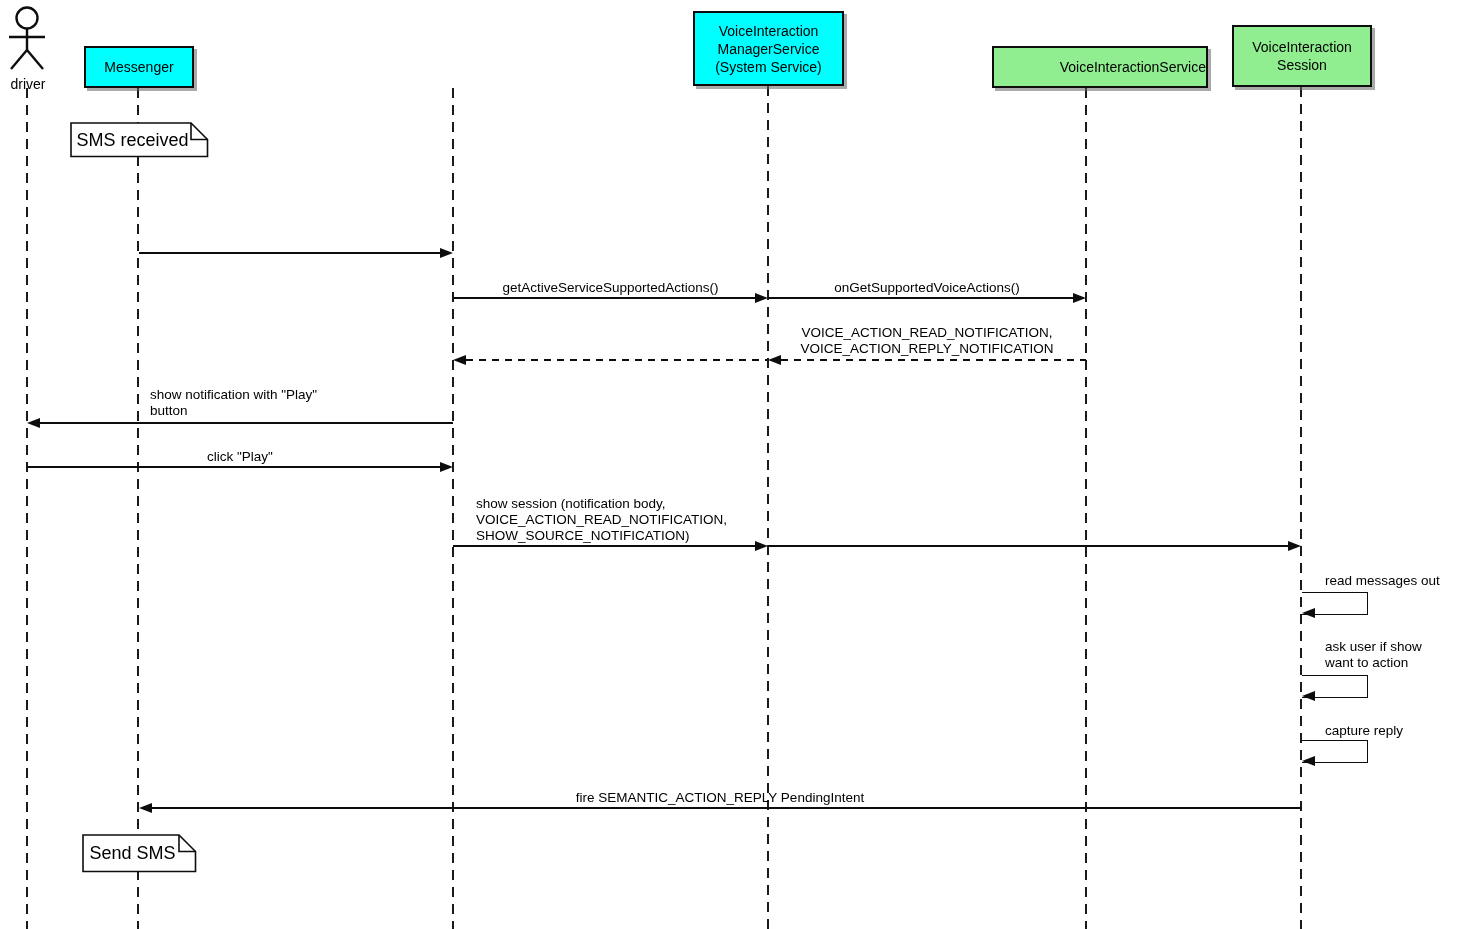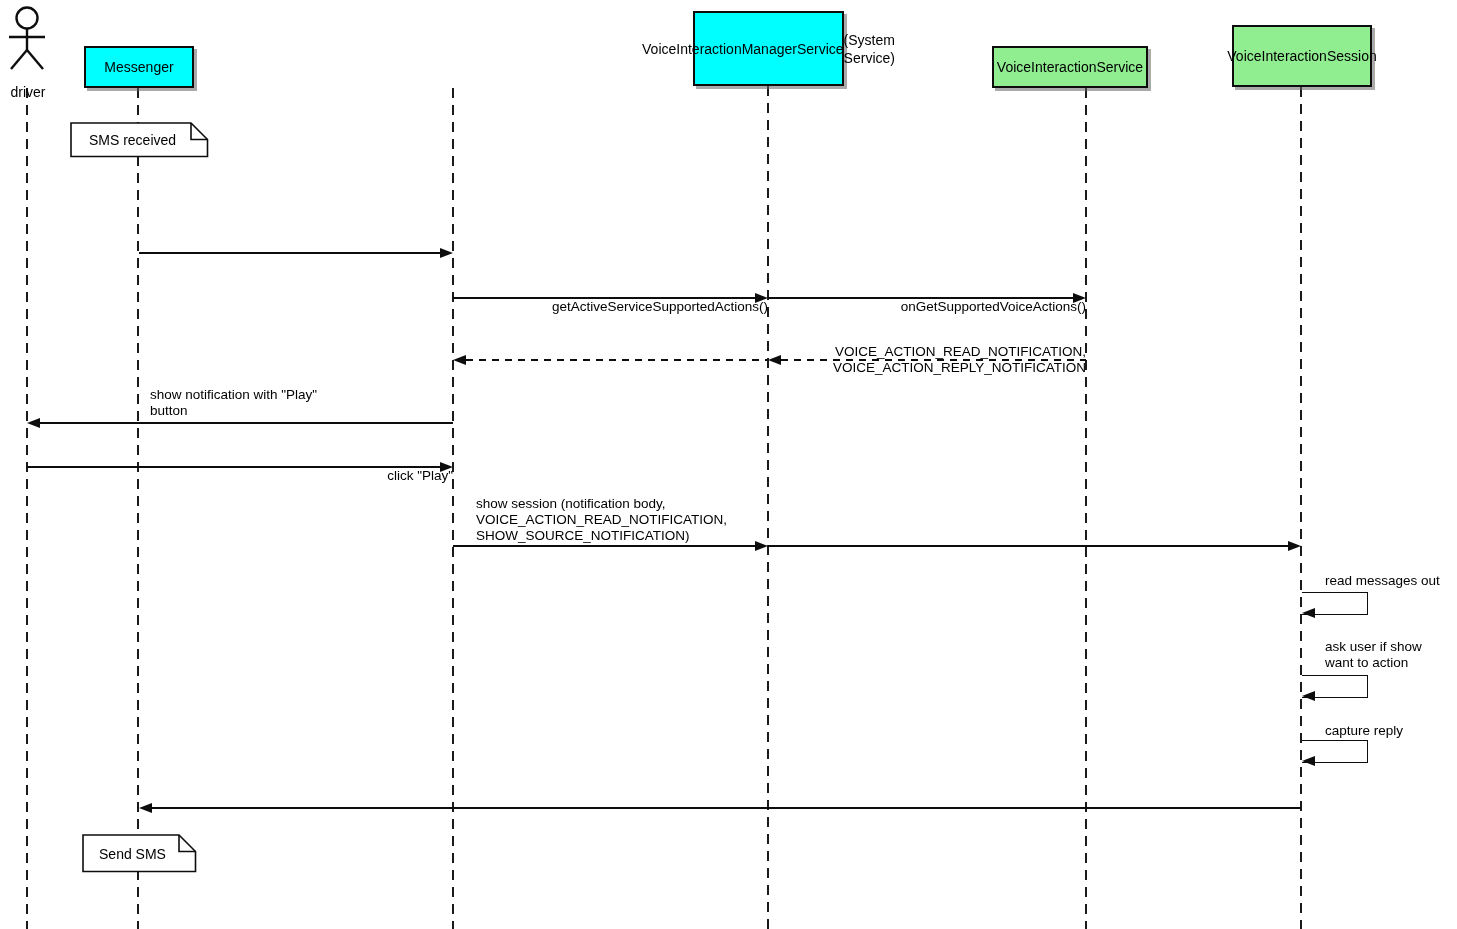--- a/index.html
+++ b/index.html
@@ -6,41 +6,41 @@
   .diagram{
     position:relative;width:1457px;height:929px;background:#fff;overflow:hidden;
     font-family:"Liberation Sans",sans-serif;color:#000;
   }
   .lifeline{
     position:absolute;width:2px;
     background:repeating-linear-gradient(to bottom,#1a1a1a 0 10px,transparent 10px 17px);
   }
   .pbox{
     position:absolute;border:2.2px solid #0d0d0d;box-shadow:3px 3px 0 rgba(100,100,100,.55);
-    display:flex;flex-direction:row;align-items:center;justify-content:center;
+    display:flex;flex-direction:column;align-items:center;justify-content:center;
     text-align:center;font-size:14px;line-height:18px;box-sizing:border-box;
   }
   .actor-wrap{position:absolute;left:0;top:5px;width:56px;text-align:center;}
-  .actor-label{font-size:14px;margin-top:9px;}
+  .actor-label{font-size:14px;margin-top:1px;}
   .note{position:absolute;}
   .note svg{position:absolute;left:0;top:0;}
   .note-text{
     position:absolute;left:0;top:0;right:14px;bottom:0;display:flex;
-    align-items:center;justify-content:center;font-size:14px;
+    align-items:center;justify-content:center;font-size:18px;
   }
   .msg-line{position:absolute;height:1.6px;background:#0d0d0d;}
   .msg-line-dashed{
     position:absolute;height:1.7px;background:
     repeating-linear-gradient(to right,#0d0d0d 0 7px,transparent 7px 13px);
   }
   .ah{position:absolute;width:0;height:0;border-top:5px solid transparent;border-bottom:5px solid transparent;}
   .ah-r{border-left:13px solid #0d0d0d;}
   .ah-l{border-right:13px solid #0d0d0d;}
   .msg-label{position:absolute;font-size:13.5px;line-height:16px;white-space:nowrap;}
-  .center{text-align:right;margin-top:19px;}
+  .center{text-align:center;}
   .selfloop{
     position:absolute;box-sizing:border-box;
     border-top:1.6px solid #0d0d0d;border-right:1.6px solid #0d0d0d;border-bottom:1.6px solid #0d0d0d;
   }
 </style>
 </head>
 <body>
 
 <div class="diagram">
 
@@ -66,21 +66,21 @@
     <span>Messenger</span>
   </div>
 
 
   <div class="pbox" style="left: 693px; top: 11px; width: 151px; height: 75px; background-color: rgb(0, 255, 255);">
     <span>VoiceInteraction</span>
     <span>ManagerService</span>
     <span>(System Service)</span>
   </div>
 
-  <div class="pbox" style="left: 992px; top: 46px; width: 156px; height: 42px; background-color: rgb(144, 238, 144);">
+  <div class="pbox" style="left: 992px; top: 46px; width: 216px; height: 42px; background-color: rgb(144, 238, 144); align-items: flex-end;">
     <span>VoiceInteractionService</span>
   </div>
 
   <div class="pbox" style="left: 1232px; top: 25px; width: 140px; height: 62px; background-color: rgb(144, 238, 144);">
     <span>VoiceInteraction</span>
     <span>Session</span>
   </div>
 
   <div class="note" style="left:70px;top:122px;width:139px;height:36px">
     <svg width="139" height="36" viewBox="0 0 139 36">
@@ -140,20 +140,21 @@
     <div>ask user if show</div>
     <div>want to action</div>
   </div>
   <div class="selfloop" style="left:1302px;top:675px;width:66px;height:23px"></div>
   <div class="ah ah-l" style="left:1302px;top:691px"></div>
 
   <div class="msg-label" style="left:1325px;top:723px">capture reply</div>
   <div class="selfloop" style="left:1302px;top:740px;width:66px;height:23px"></div>
   <div class="ah ah-l" style="left:1302px;top:756px"></div>
 
+  <div class="msg-label center" style="left:139px;top:790px;width:1162px">fire SEMANTIC_ACTION_REPLY PendingIntent</div>
   <div class="msg-line" style="left:152px;top:807px;width:1149px"></div>
   <div class="ah ah-l" style="left:139px;top:803px"></div>
 
   <div class="note" style="left:82px;top:834px;width:115px;height:39px">
     <svg width="115" height="39" viewBox="0 0 115 39">
       <path d="M1,1 L97,1 L113.5,17.5 L113.5,37.5 L1,37.5 Z" fill="#ffffff" stroke="#0d0d0d" stroke-width="1.6"></path>
       <path d="M97,1 L97,17.5 L113.5,17.5" fill="none" stroke="#0d0d0d" stroke-width="1.6"></path>
     </svg>
     <span class="note-text">Send SMS</span>
   </div>

